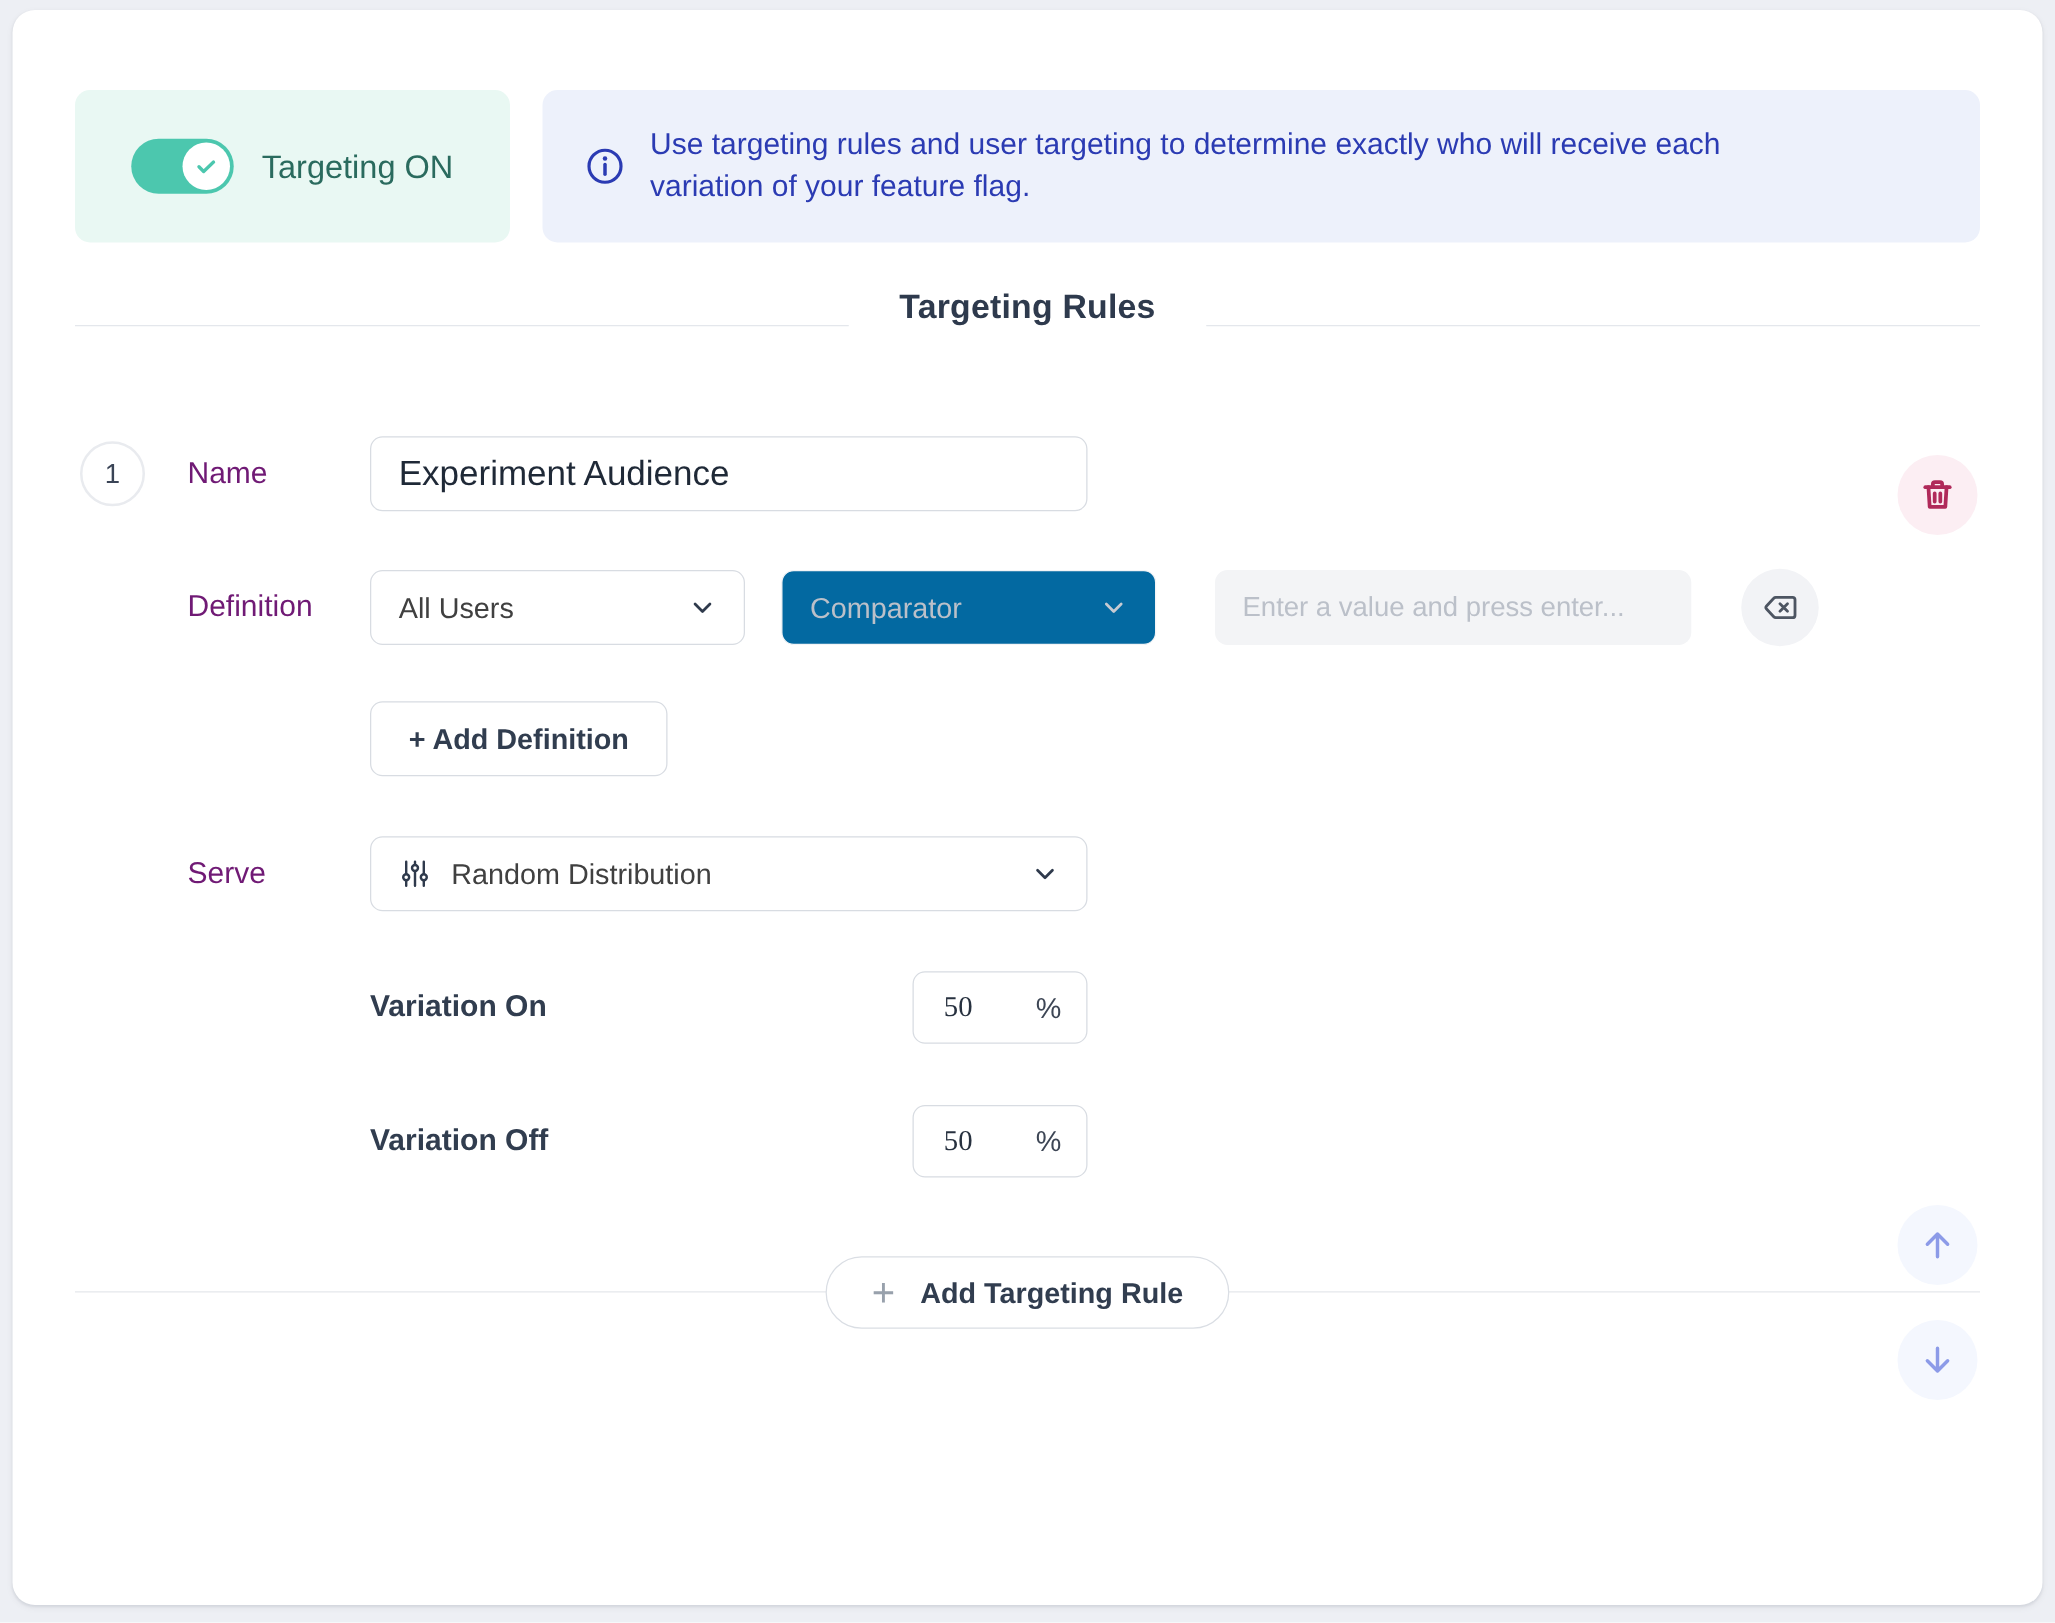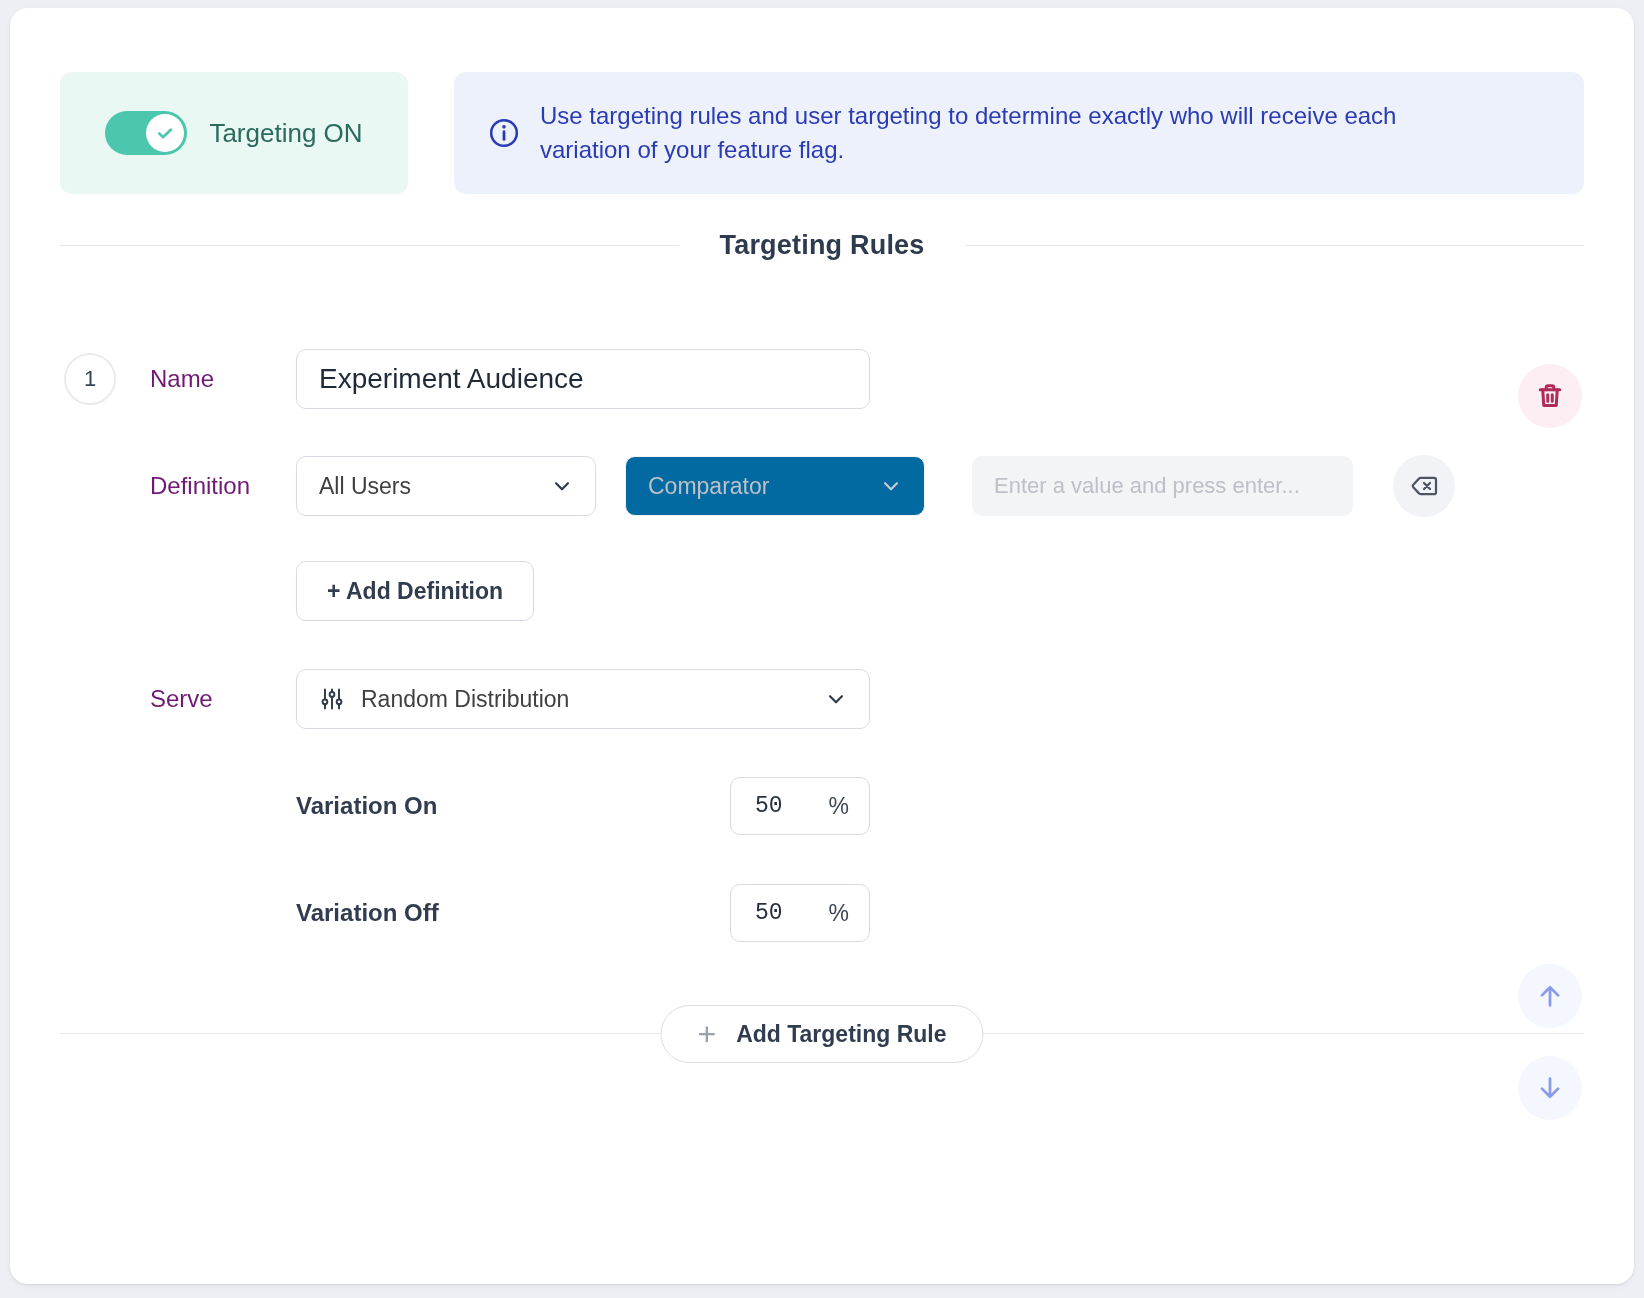--- a/index.html
+++ b/index.html
@@ -11,21 +11,21 @@
     overflow: hidden;
   }
   .card {
     position: absolute;
     left: 10px; right: 10px; top: 8px; bottom: 14px;
     background: #FFFFFF;
     border-radius: 18px;
     box-shadow: 0 1px 2px rgba(15,23,42,.07), 0 2px 6px rgba(15,23,42,.05);
   }
   
-  .top-row { display: flex; gap: 46px; margin: 64px 50px 0; height: 122px; }
+  .top-row { display: flex; gap: 26px; margin: 64px 50px 0; height: 122px; }
   .toggle-box {
     width: 348px; min-width: 348px;
     background: #E9F8F3; border-radius: 12px;
     display: flex; align-items: center; justify-content: center; gap: 22px;
   }
   .toggle-pill {
     width: 82px; height: 44px; border-radius: 22px;
     background: #4CC7AE; position: relative; cursor: pointer;
   }
   .toggle-knob {
@@ -38,21 +38,21 @@
   .info-banner {
     flex: 1; background: #EDF1FB; border-radius: 12px;
     display: flex; align-items: center; gap: 20px; padding: 0 34px;
   }
   .info-banner .icon { width: 32px; height: 32px; flex: none; }
   .info-banner p {
     color: #2B3BB3; font-size: 24px; font-weight: 500;
     line-height: 1.42; max-width: 950px;
   }
   
-  .section-header { display: flex; align-items: center; gap: 40px; margin: 36px 50px 0; }
+  .section-header { display: flex; align-items: flex-end; gap: 40px; margin: 36px 50px 0; }
   .section-header .line { flex: 1; height: 1px; background: #E4E7EC; }
   .section-header h2 { font-size: 27px; font-weight: 600; color: #2E3A4D; letter-spacing: .2px; }
   
   .rule { margin: 0 50px; }
   .row { display: flex; align-items: center; }
   .num-wrap { width: 90px; min-width: 90px; display: flex; align-items: center; }
   .num-circle {
     width: 52px; height: 52px; border-radius: 50%; margin-left: 4px;
     border: 2px solid #E9EBEF; color: #3A4456; font-size: 22px; font-weight: 500;
     display: flex; align-items: center; justify-content: center;
@@ -91,21 +91,21 @@
     padding: 0 30px; cursor: pointer;
   }
   .serve-icon { width: 26px; height: 26px; margin-right: 16px; }
   .sub-label { width: 434px; min-width: 434px; font-size: 24px; font-weight: 600; color: #313D4F; }
   .pct-box {
     width: 140px; height: 58px; border: 1px solid #D8DCE2; border-radius: 10px;
     display: flex; align-items: center; justify-content: space-between; padding: 0 20px 0 24px;
     background: #fff;
   }
   .pct-box input {
-    width: 58px; border: none; outline: none; font-family: Liberation Mono, monospace;
+    width: 58px; border: none; outline: none; font-family: Liberation Serif, serif;
     font-size: 23px; color: #27313F; background: transparent;
   }
   .pct-box .sign { font-size: 23px; color: #3D4655; }
   .indent { padding-left: 236px; }
   
   .float-btn {
     position: absolute; right: 52px; width: 64px; height: 64px; border-radius: 50%;
     border: none; cursor: pointer; display: flex; align-items: center; justify-content: center;
   }
   .float-btn svg { width: 30px; height: 30px; }

